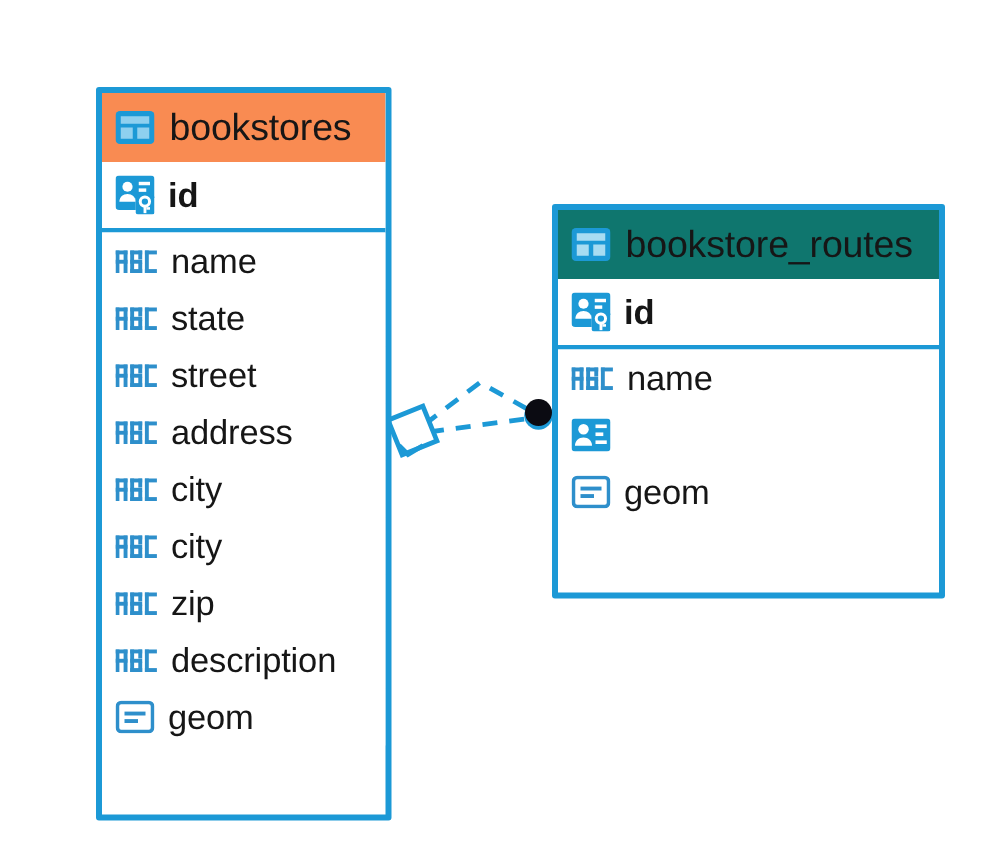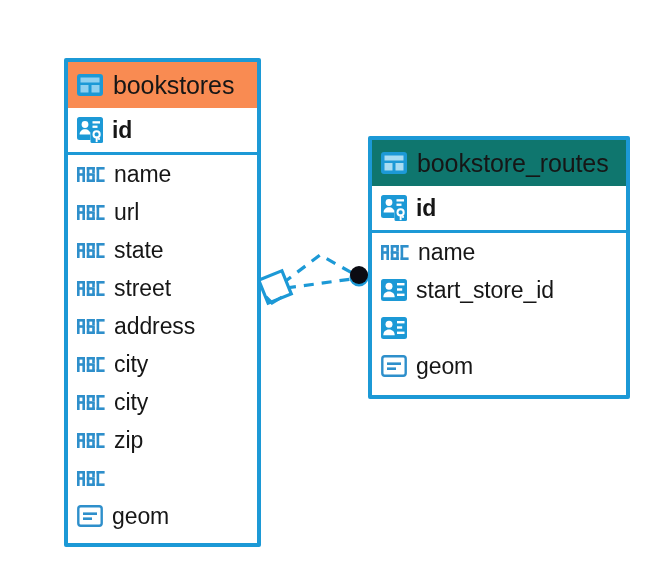--- a/index.html
+++ b/index.html
@@ -164,42 +164,20 @@
                 <rect x="9.8" y="13.4" width="8" height="2.6"></rect>
               <rect x="19.6" y="1" width="2.6" height="15"></rect>
                 <rect x="19.6" y="1" width="8" height="2.6"></rect>
               <rect x="19.6" y="13.4" width="8" height="2.6"></rect>
             </g>
           </svg>
         </span>
         <span class="attr-label">name</span>
       </div>
 
-      <div class="attr-row">
-        <span class="icon icon-abc">
-          <svg viewBox="0 0 28 17" xmlns="http://www.w3.org/2000/svg">
-            <g fill="#2E8FCB">
-              <rect x="0" y="1" width="2.6" height="15"></rect>
-                <rect x="0" y="1" width="8" height="2.6"></rect>
-              <rect x="5.4" y="1" width="2.6" height="15"></rect>
-                <rect x="0" y="7.2" width="8" height="2.6"></rect>
-              <rect x="9.8" y="1" width="2.6" height="15"></rect>
-                <rect x="9.8" y="1" width="8" height="2.6"></rect>
-              <rect x="15.2" y="1" width="2.6" height="6"></rect>
-                <rect x="9.8" y="7.2" width="8" height="2.6"></rect>
-              <rect x="15.2" y="9.2" width="2.6" height="6.8"></rect>
-                <rect x="9.8" y="13.4" width="8" height="2.6"></rect>
-              <rect x="19.6" y="1" width="2.6" height="15"></rect>
-                <rect x="19.6" y="1" width="8" height="2.6"></rect>
-              <rect x="19.6" y="13.4" width="8" height="2.6"></rect>
-            </g>
-          </svg>
-        </span>
-        <span class="attr-label">url</span>
-      </div>
 
       <div class="attr-row">
         <span class="icon icon-abc">
           <svg viewBox="0 0 28 17" xmlns="http://www.w3.org/2000/svg">
             <g fill="#2E8FCB">
               <rect x="0" y="1" width="2.6" height="15"></rect>
                 <rect x="0" y="1" width="8" height="2.6"></rect>
               <rect x="5.4" y="1" width="2.6" height="15"></rect>
                 <rect x="0" y="7.2" width="8" height="2.6"></rect>
               <rect x="9.8" y="1" width="2.6" height="15"></rect>
@@ -345,20 +323,21 @@
               <rect x="15.2" y="1" width="2.6" height="6"></rect>
                 <rect x="9.8" y="7.2" width="8" height="2.6"></rect>
               <rect x="15.2" y="9.2" width="2.6" height="6.8"></rect>
                 <rect x="9.8" y="13.4" width="8" height="2.6"></rect>
               <rect x="19.6" y="1" width="2.6" height="15"></rect>
                 <rect x="19.6" y="1" width="8" height="2.6"></rect>
               <rect x="19.6" y="13.4" width="8" height="2.6"></rect>
             </g>
           </svg>
         </span>
+        <span class="attr-label">description</span>
       </div>
 
       <div class="attr-row">
         <span class="icon icon-geom">
           <svg viewBox="0 0 26 22" xmlns="http://www.w3.org/2000/svg">
             <rect x="1.3" y="1.3" width="23.4" height="19.4" rx="2.5" fill="#ffffff" stroke="#2E8FCB" stroke-width="2.4"></rect>
             <rect x="6" y="7.4" width="14" height="2.6" fill="#2E8FCB"></rect>
             <rect x="6" y="12.4" width="9" height="2.6" fill="#2E8FCB"></rect>
           </svg>
         </span>
@@ -418,45 +397,32 @@
                 <rect x="9.8" y="13.4" width="8" height="2.6"></rect>
               <rect x="19.6" y="1" width="2.6" height="15"></rect>
                 <rect x="19.6" y="1" width="8" height="2.6"></rect>
               <rect x="19.6" y="13.4" width="8" height="2.6"></rect>
             </g>
           </svg>
         </span>
         <span class="attr-label">name</span>
       </div>
 
+
       <div class="attr-row">
         <span class="icon icon-fk">
           <svg viewBox="0 0 26 22" xmlns="http://www.w3.org/2000/svg">
             <rect x="0" y="0" width="26" height="22" rx="2.5" fill="#1C99D6"></rect>
             <circle cx="8" cy="7.2" r="3.5" fill="#ffffff"></circle>
             <path d="M2.3 18.2c0-3.4 2.5-5.6 5.7-5.6s5.7 2.2 5.7 5.6Z" fill="#ffffff"></path>
             <rect x="16" y="4" width="7.5" height="2.4" fill="#ffffff"></rect>
             <rect x="16" y="9.3" width="5.2" height="2.4" fill="#ffffff"></rect>
             <rect x="16" y="14.6" width="7.5" height="2.4" fill="#ffffff"></rect>
           </svg>
         </span>
-        <span class="attr-label">start_store_id</span>
-      </div>
-
-      <div class="attr-row">
-        <span class="icon icon-fk">
-          <svg viewBox="0 0 26 22" xmlns="http://www.w3.org/2000/svg">
-            <rect x="0" y="0" width="26" height="22" rx="2.5" fill="#1C99D6"></rect>
-            <circle cx="8" cy="7.2" r="3.5" fill="#ffffff"></circle>
-            <path d="M2.3 18.2c0-3.4 2.5-5.6 5.7-5.6s5.7 2.2 5.7 5.6Z" fill="#ffffff"></path>
-            <rect x="16" y="4" width="7.5" height="2.4" fill="#ffffff"></rect>
-            <rect x="16" y="9.3" width="5.2" height="2.4" fill="#ffffff"></rect>
-            <rect x="16" y="14.6" width="7.5" height="2.4" fill="#ffffff"></rect>
-          </svg>
-        </span>
       </div>
 
       <div class="attr-row">
         <span class="icon icon-geom">
           <svg viewBox="0 0 26 22" xmlns="http://www.w3.org/2000/svg">
             <rect x="1.3" y="1.3" width="23.4" height="19.4" rx="2.5" fill="#ffffff" stroke="#2E8FCB" stroke-width="2.4"></rect>
             <rect x="6" y="7.4" width="14" height="2.6" fill="#2E8FCB"></rect>
             <rect x="6" y="12.4" width="9" height="2.6" fill="#2E8FCB"></rect>
           </svg>
         </span>

